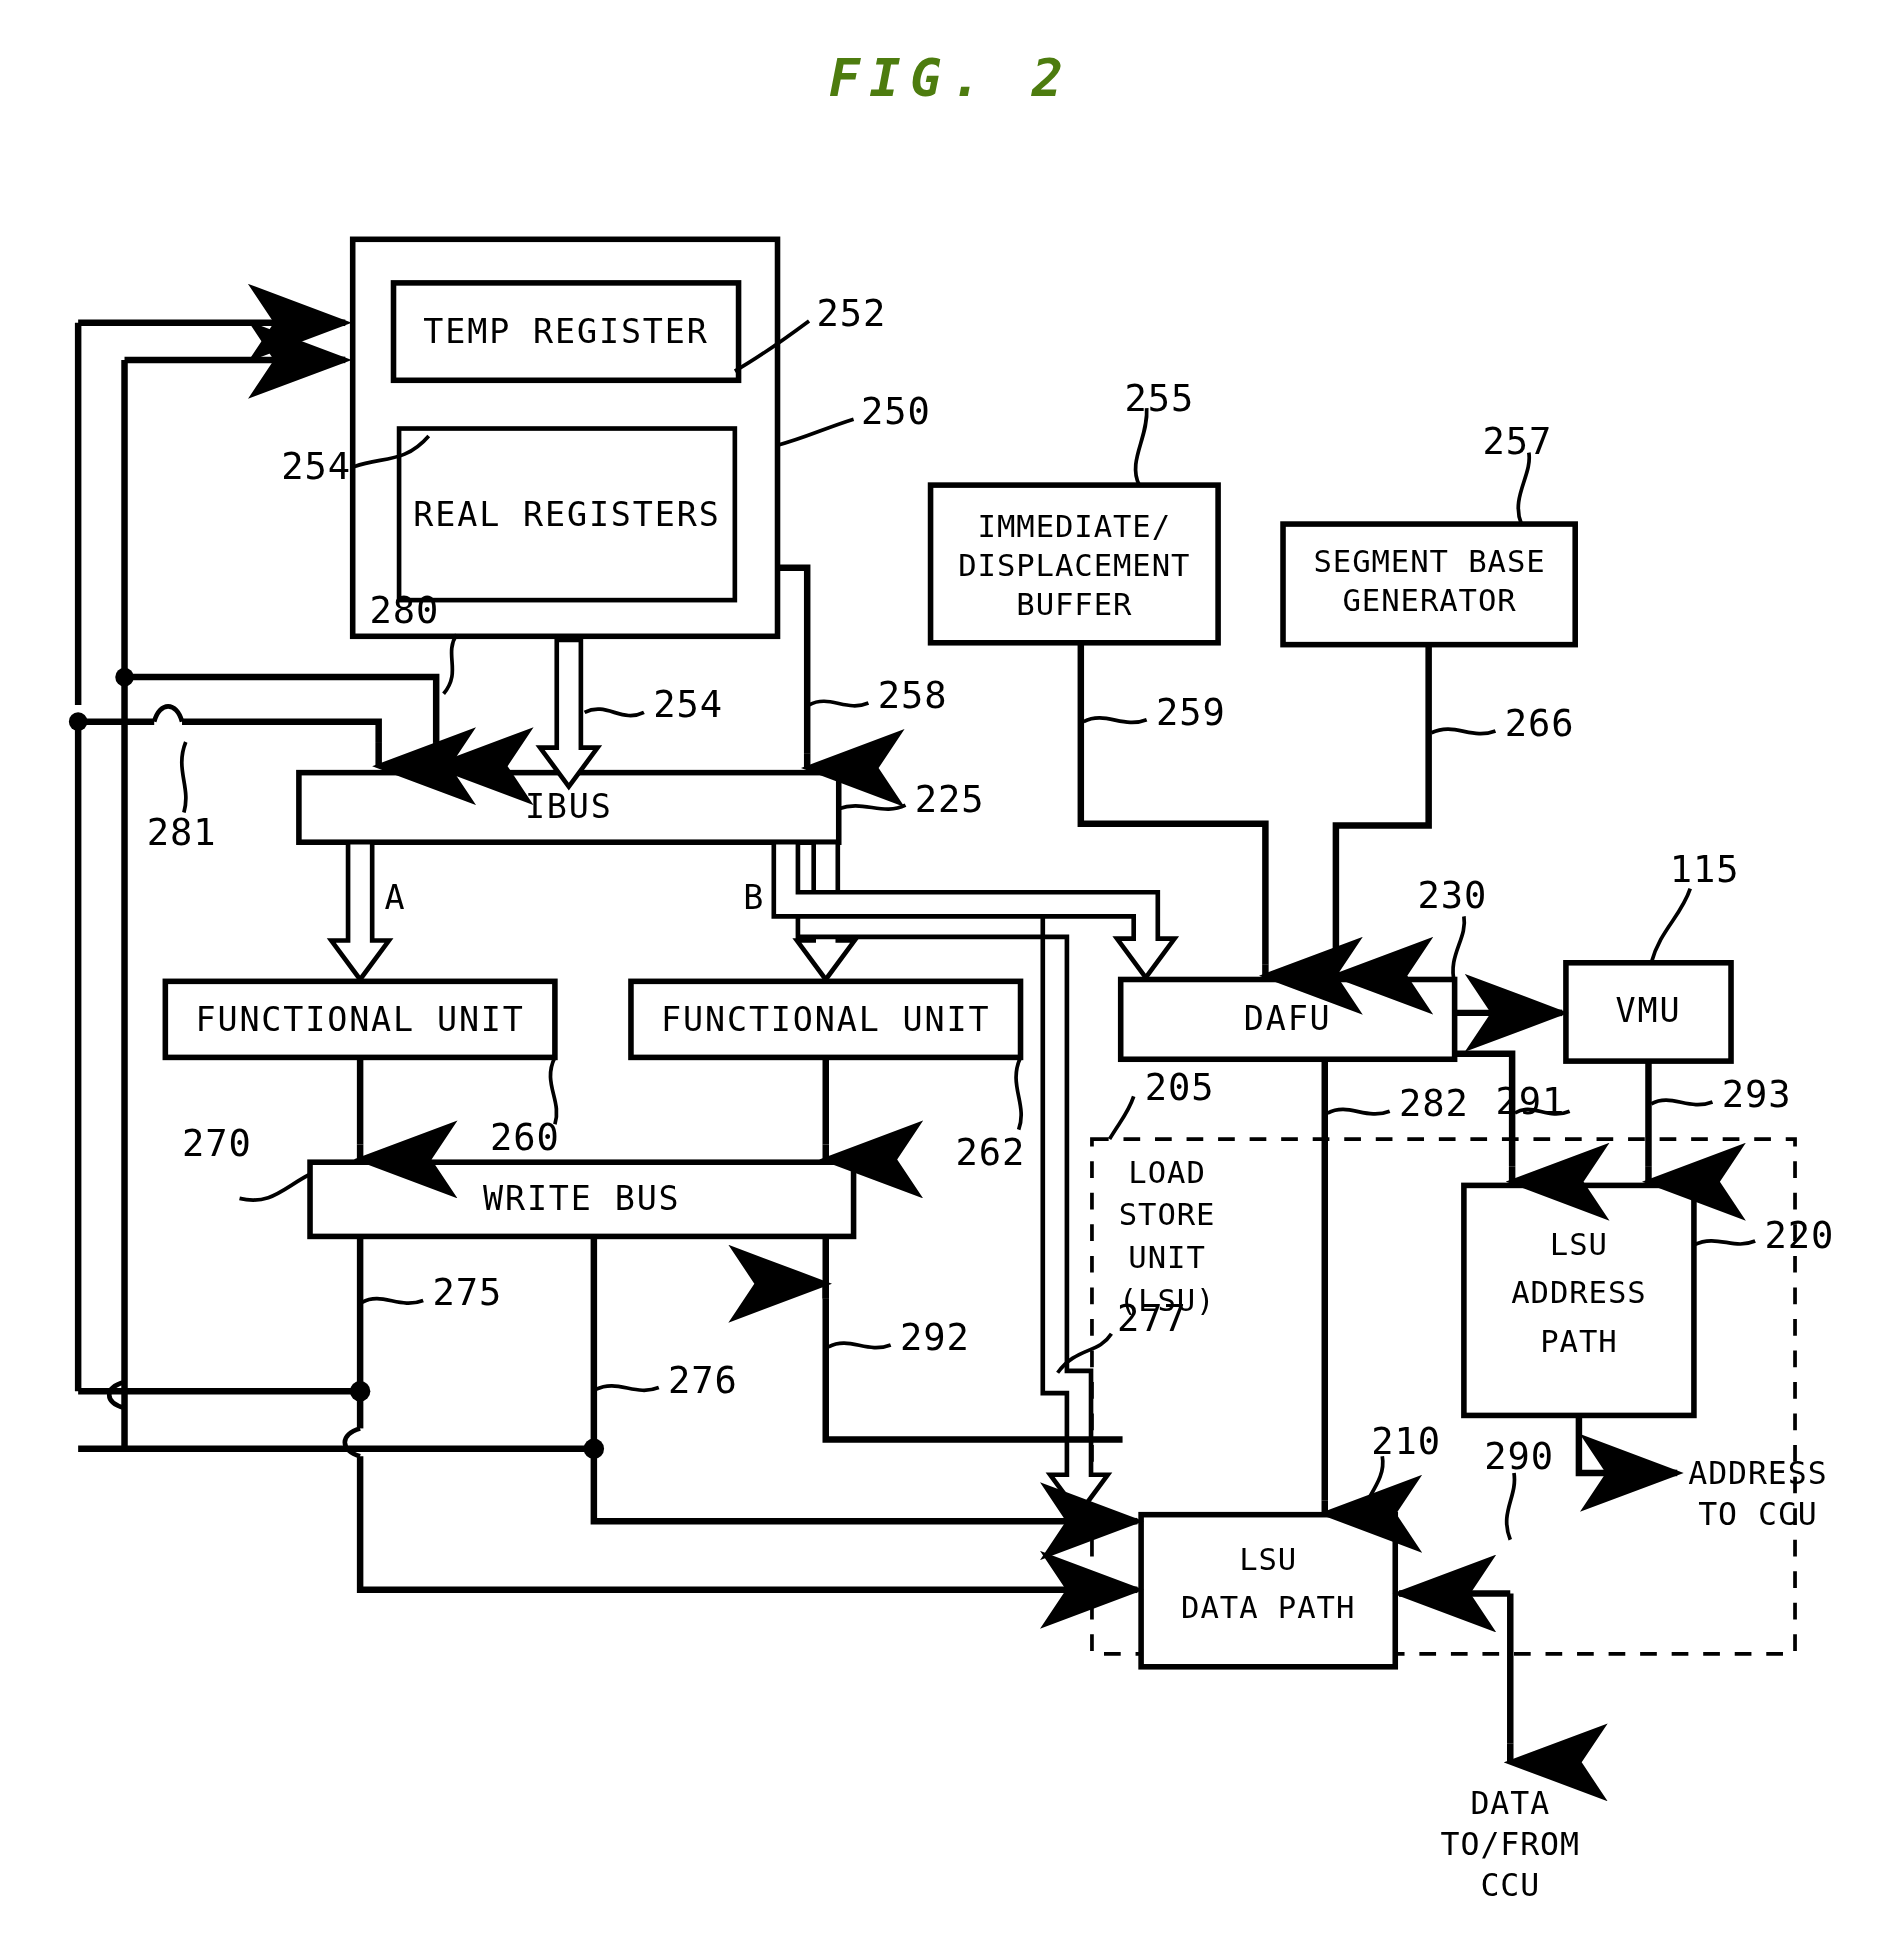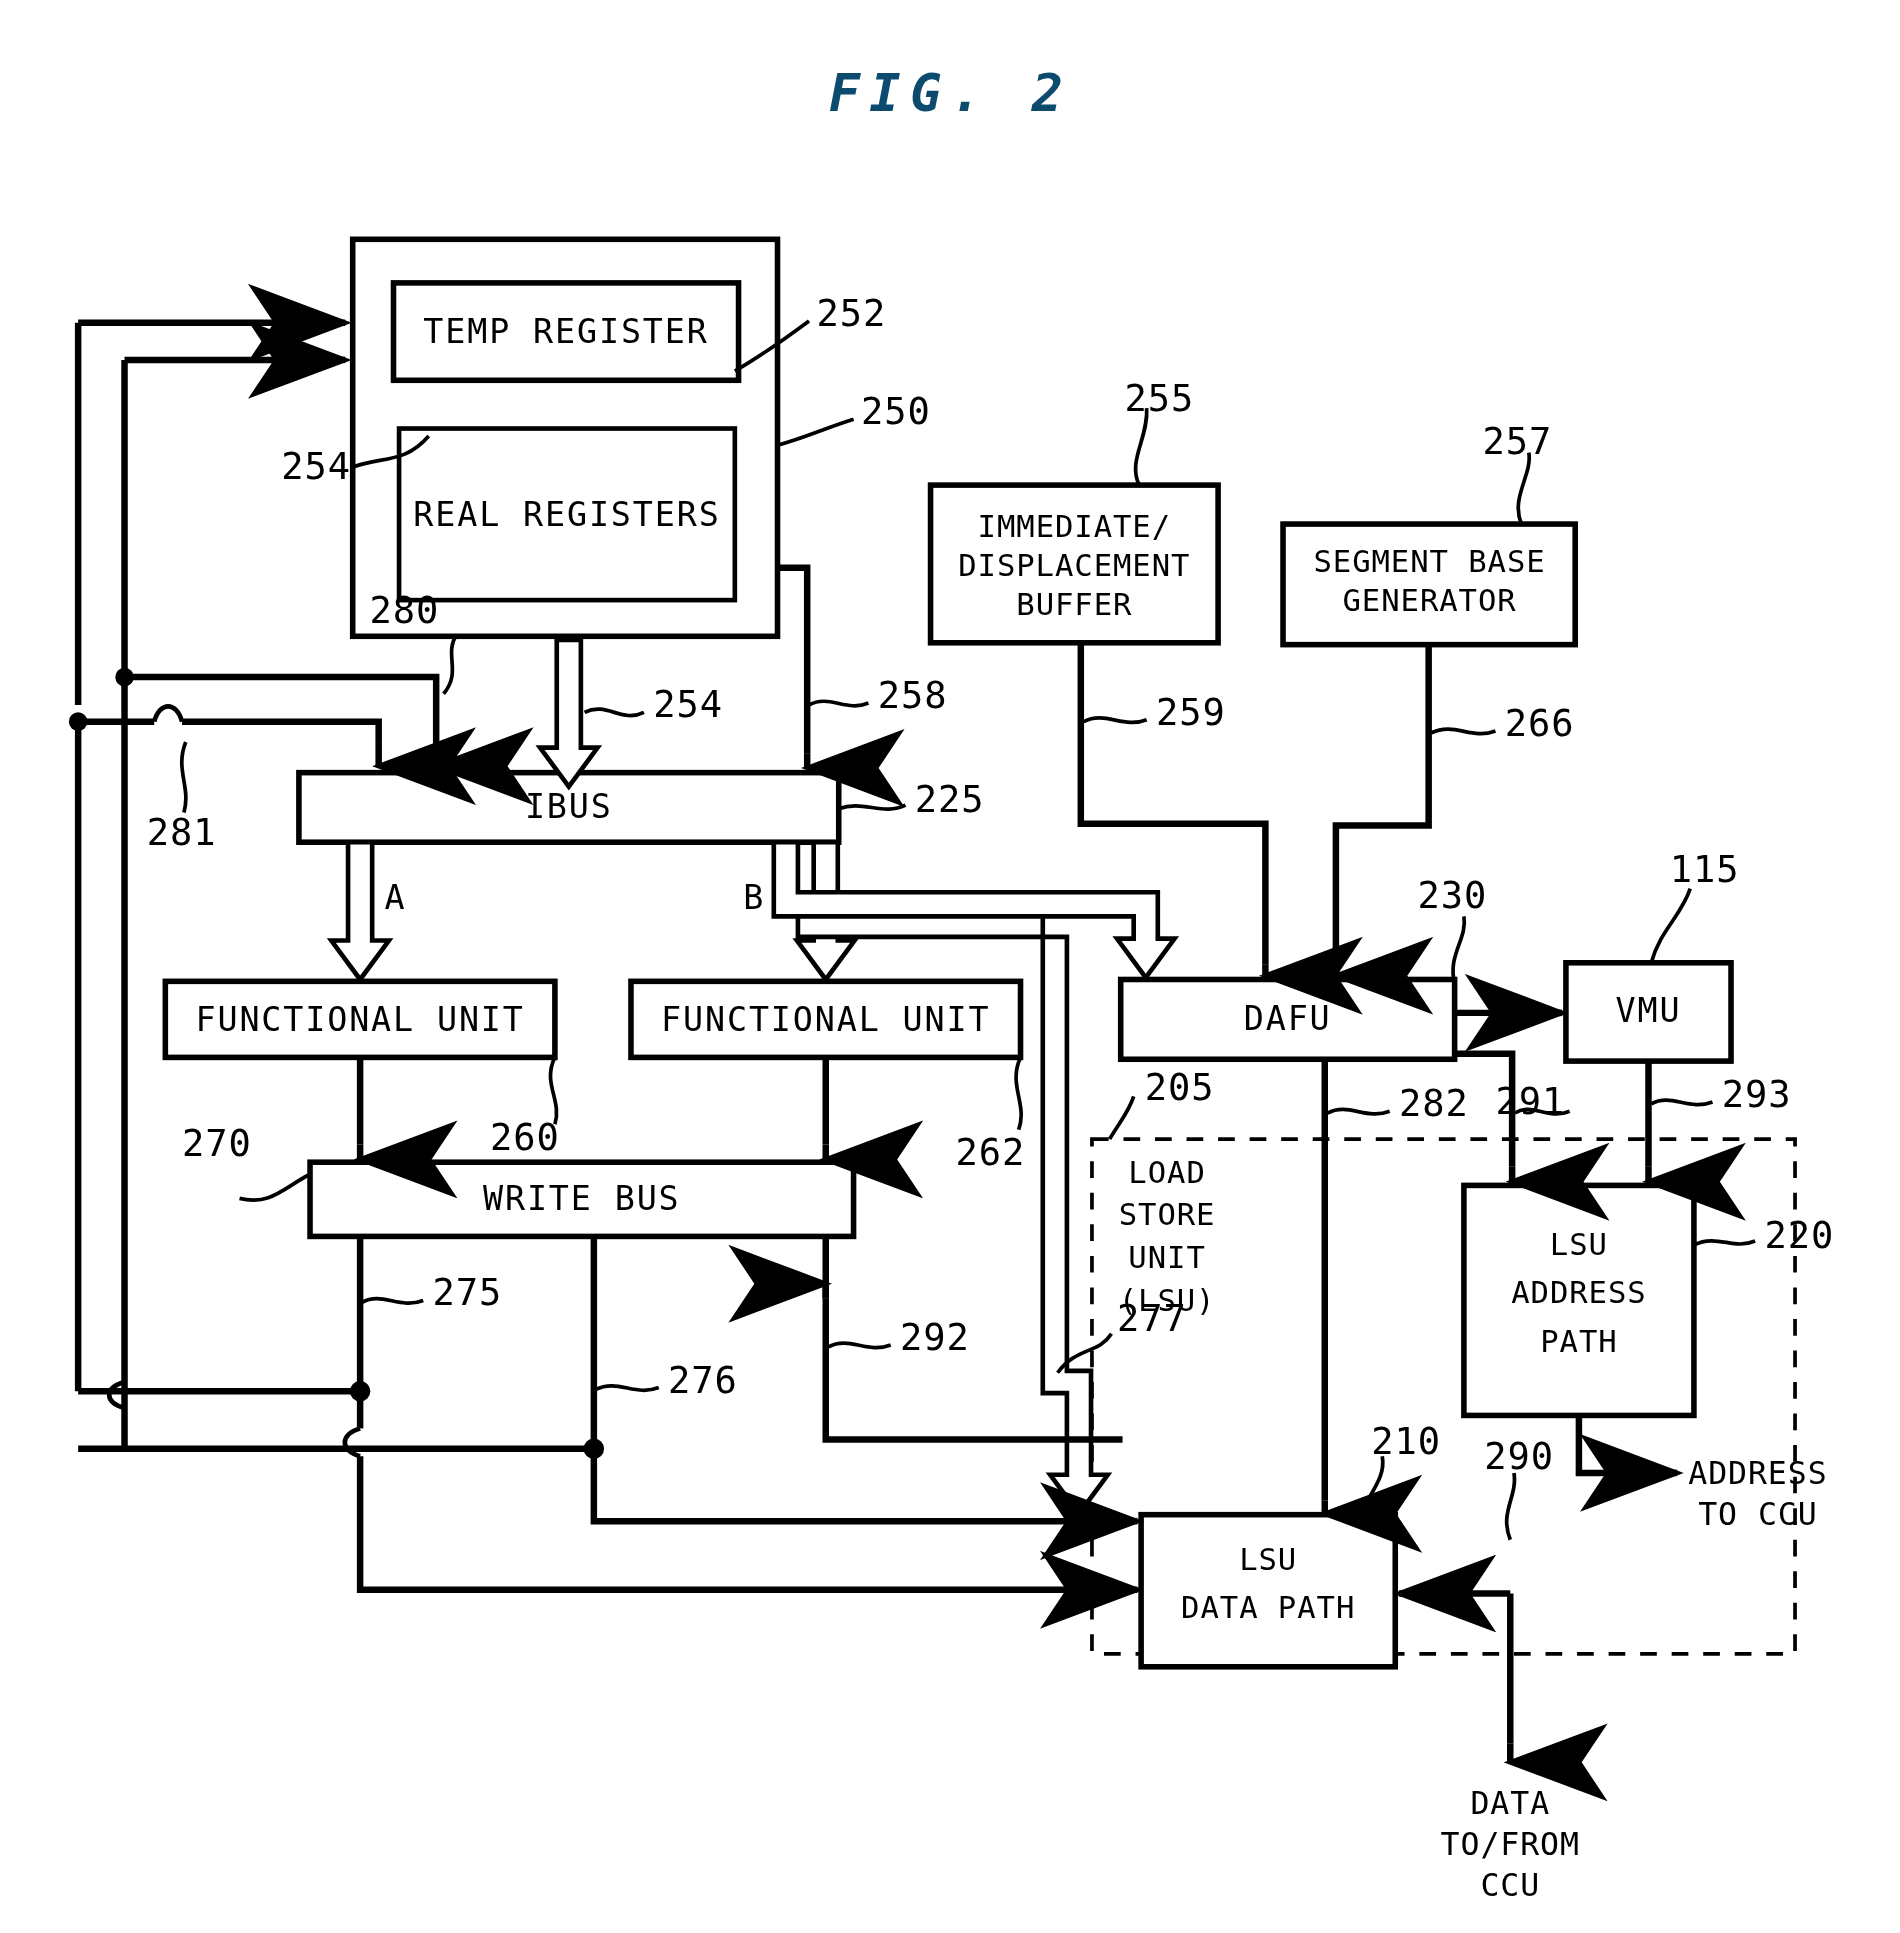--- a/index.html
+++ b/index.html
@@ -2,21 +2,21 @@
 <html style="font-size:15px"><head>
 <meta charset="utf-8">
 <style>
   html,body{margin:0;padding:0;background:#fff;}
   body{width:1901px;height:1933px;font-family:"DejaVu Sans Mono",monospace;}
   #stage{position:relative;width:1901px;height:1933px;background:#fff;overflow:hidden;}
   svg{position:absolute;top:0;left:0;width:1901px;height:1933px;}
   .fig-title{
     position:absolute;left:0;top:48px;width:1901px;text-align:center;
     font-family:"DejaVu Sans Mono",monospace;font-style:italic;font-weight:bold;
-    font-size:52px;letter-spacing:9.3px;color:#0c4a6e;margin-top:15px;
+    font-size:52px;letter-spacing:9.3px;color:#4d7c0f;
   }
   text{font-family:"DejaVu Sans Mono",monospace;fill:#000;}
   .blabel{font-size:36px;letter-spacing:2px;text-anchor:middle;dominant-baseline:middle;}
   .blabel-sm{font-size:33px;letter-spacing:1px;text-anchor:middle;dominant-baseline:middle;}
   .ref{font-size:40px;letter-spacing:1px;text-anchor:start;dominant-baseline:middle;}
   .port{font-size:36px;text-anchor:middle;dominant-baseline:middle;}
   .ext{font-size:34px;letter-spacing:1px;text-anchor:middle;dominant-baseline:middle;}
   .box{fill:#fff;stroke:#000;stroke-width:6;}
   .box-thin{fill:#fff;stroke:#000;stroke-width:5;}
   .wire{stroke:#000;stroke-width:7;fill:none;stroke-linecap:butt;}

